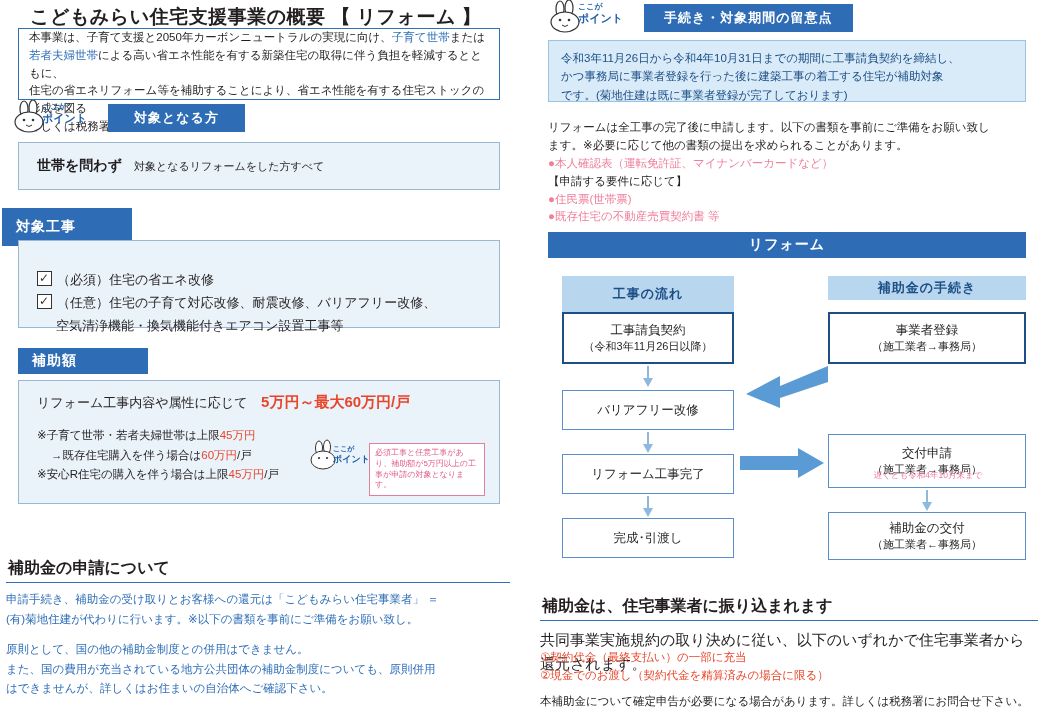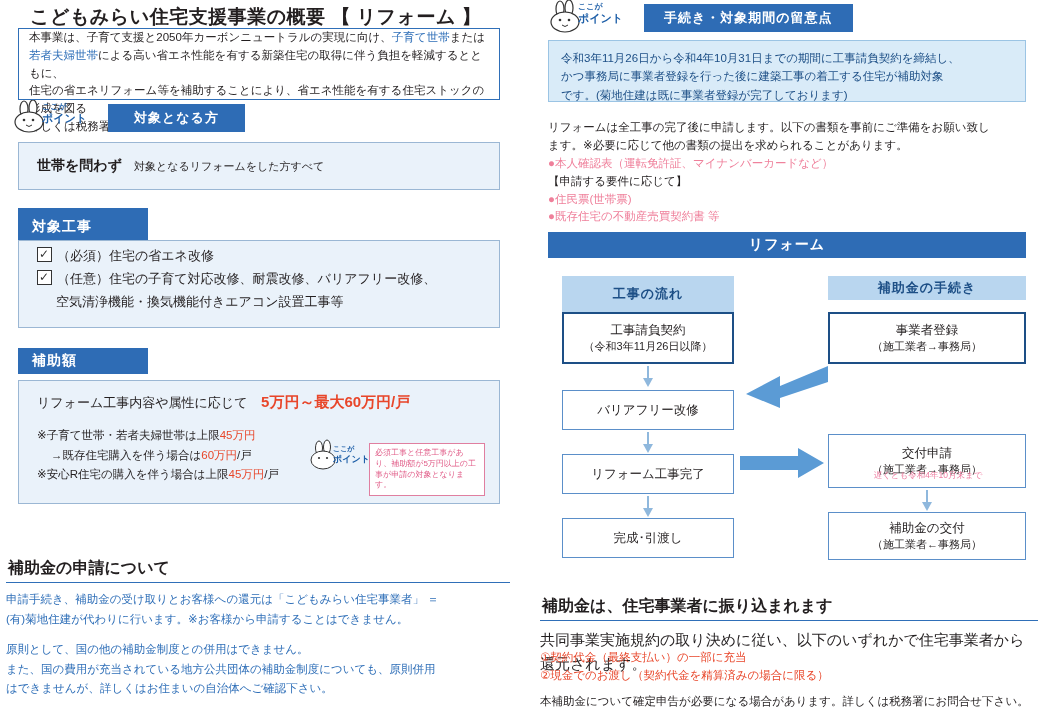--- a/index.html
+++ b/index.html
@@ -60,25 +60,25 @@
     padding:5px 26px;letter-spacing:1px;
   }
   #target-box{
     position:absolute;left:18px;top:142px;width:482px;height:48px;
     border:1px solid #9bb7d4;background:#eaf2fa;
     display:flex;align-items:center;padding-left:18px;box-sizing:border-box;
   }
   #target-box .b1{font-size:14px;font-weight:bold;}
   #target-box .b2{font-size:11px;margin-left:12px;}
 
-  #works-hdr{position:absolute;left:18px;top:208px;width:116px;height:38px;}
+  #works-hdr{position:absolute;left:2px;top:208px;width:116px;height:38px;}
   #works-box{
     position:absolute;left:18px;top:240px;width:482px;height:88px;
     border:1px solid #9bb7d4;background:#eaf2fa;
-    padding:4px 18px;box-sizing:border-box;font-size:13px;line-height:1.75;
+    padding:28px 18px;box-sizing:border-box;font-size:13px;line-height:1.75;
   }
   .chk{display:inline-block;width:13px;height:13px;border:1px solid #333;
        position:relative;top:2px;margin-right:5px;background:#fff;}
   .chk:after{content:"✓";position:absolute;left:1px;top:-4px;font-size:12px;color:#333;}
 
   #amount-hdr{position:absolute;left:18px;top:348px;width:116px;height:26px;}
   #amount-box{
     position:absolute;left:18px;top:380px;width:482px;height:124px;
     border:1px solid #9bb7d4;background:#eaf2fa;
     padding:12px 18px;box-sizing:border-box;
@@ -210,21 +210,21 @@
           <text x="24" y="23" font-size="9" fill="#1e5fa8" font-weight="bold">ポイント</text>
         </svg>
       </div>
       <div id="amount-note">必須工事と任意工事があり、補助額が5万円以上の工事が申請の対象となります。</div>
     </div>
 
     <div id="apply-title">補助金の申請について</div>
     <div id="apply-rule"></div>
     <div id="apply-p1">
       <div>申請手続き、補助金の受け取りとお客様への還元は「こどもみらい住宅事業者」 ＝</div>
-      <div>(有)菊地住建が代わりに行います。※お客様から申請することはできません。</div>
+      <div>(有)菊地住建が代わりに行います。※以下の書類を事前にご準備をお願い致し。</div>
     </div>
     <div id="apply-p2">
       <div>原則として、国の他の補助金制度との併用はできません。</div>
       <div>また、国の費用が充当されている地方公共団体の補助金制度についても、原則併用</div>
       <div>はできませんが、詳しくはお住まいの自治体へご確認下さい。</div>
     </div>
   </div>
 
   <div class="right">
 

